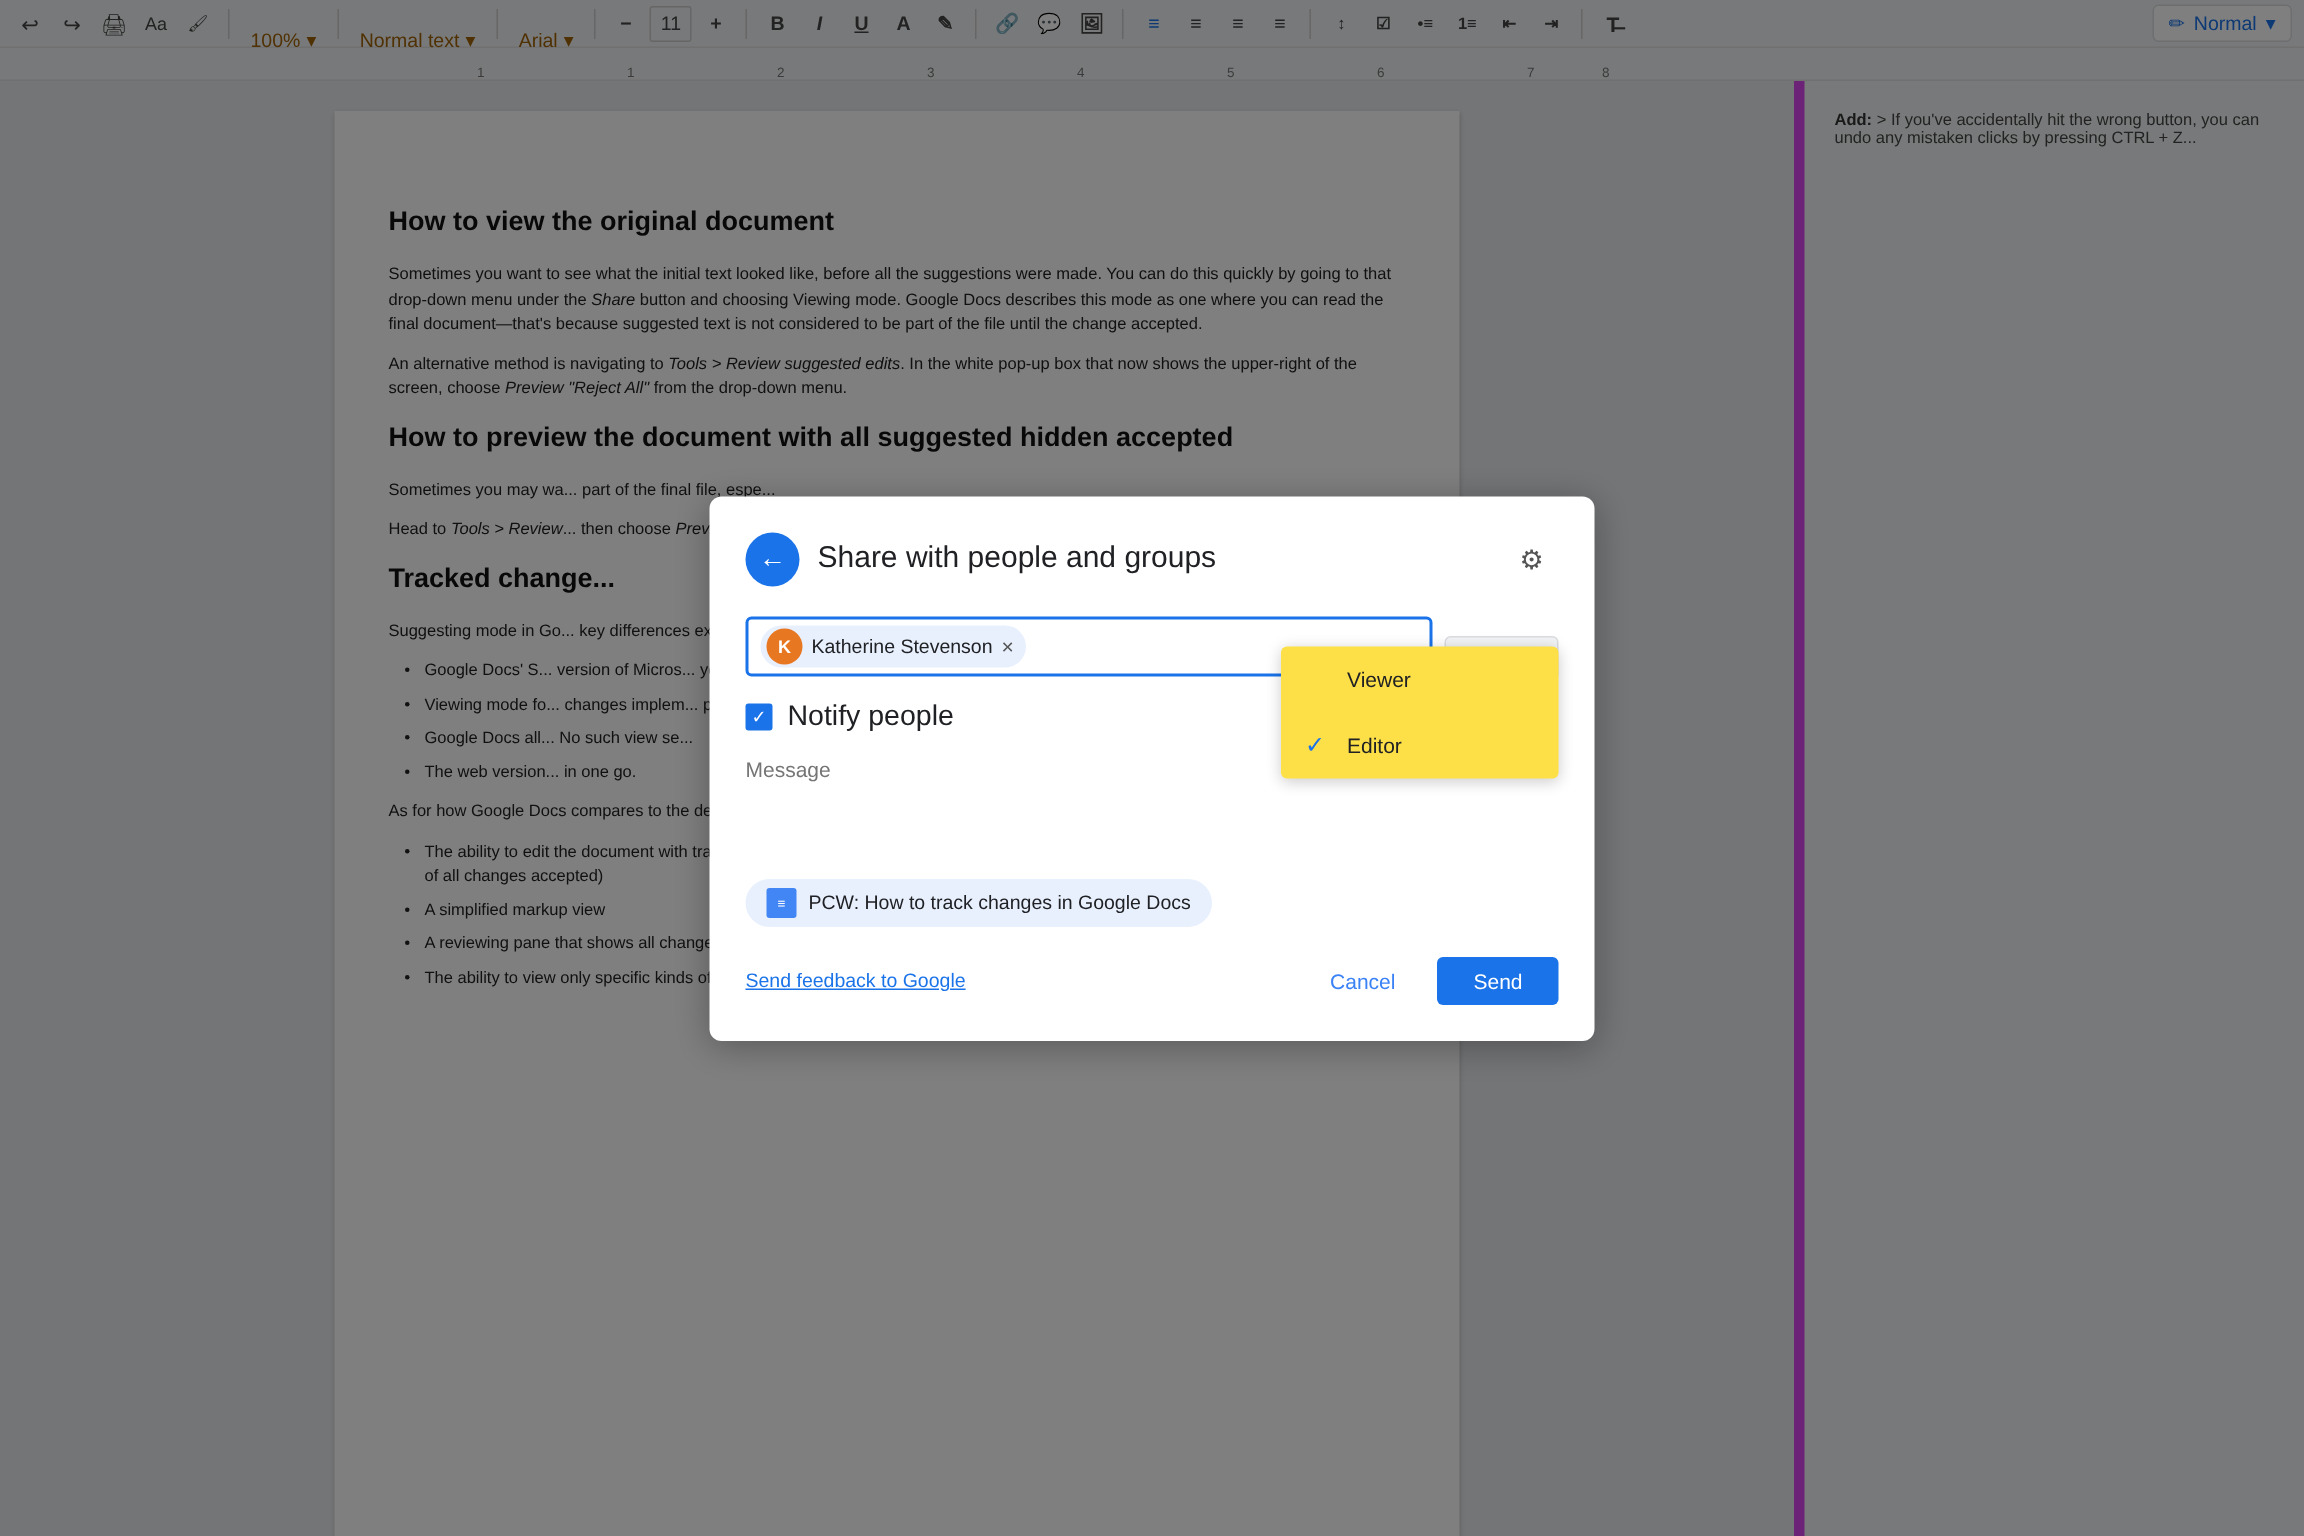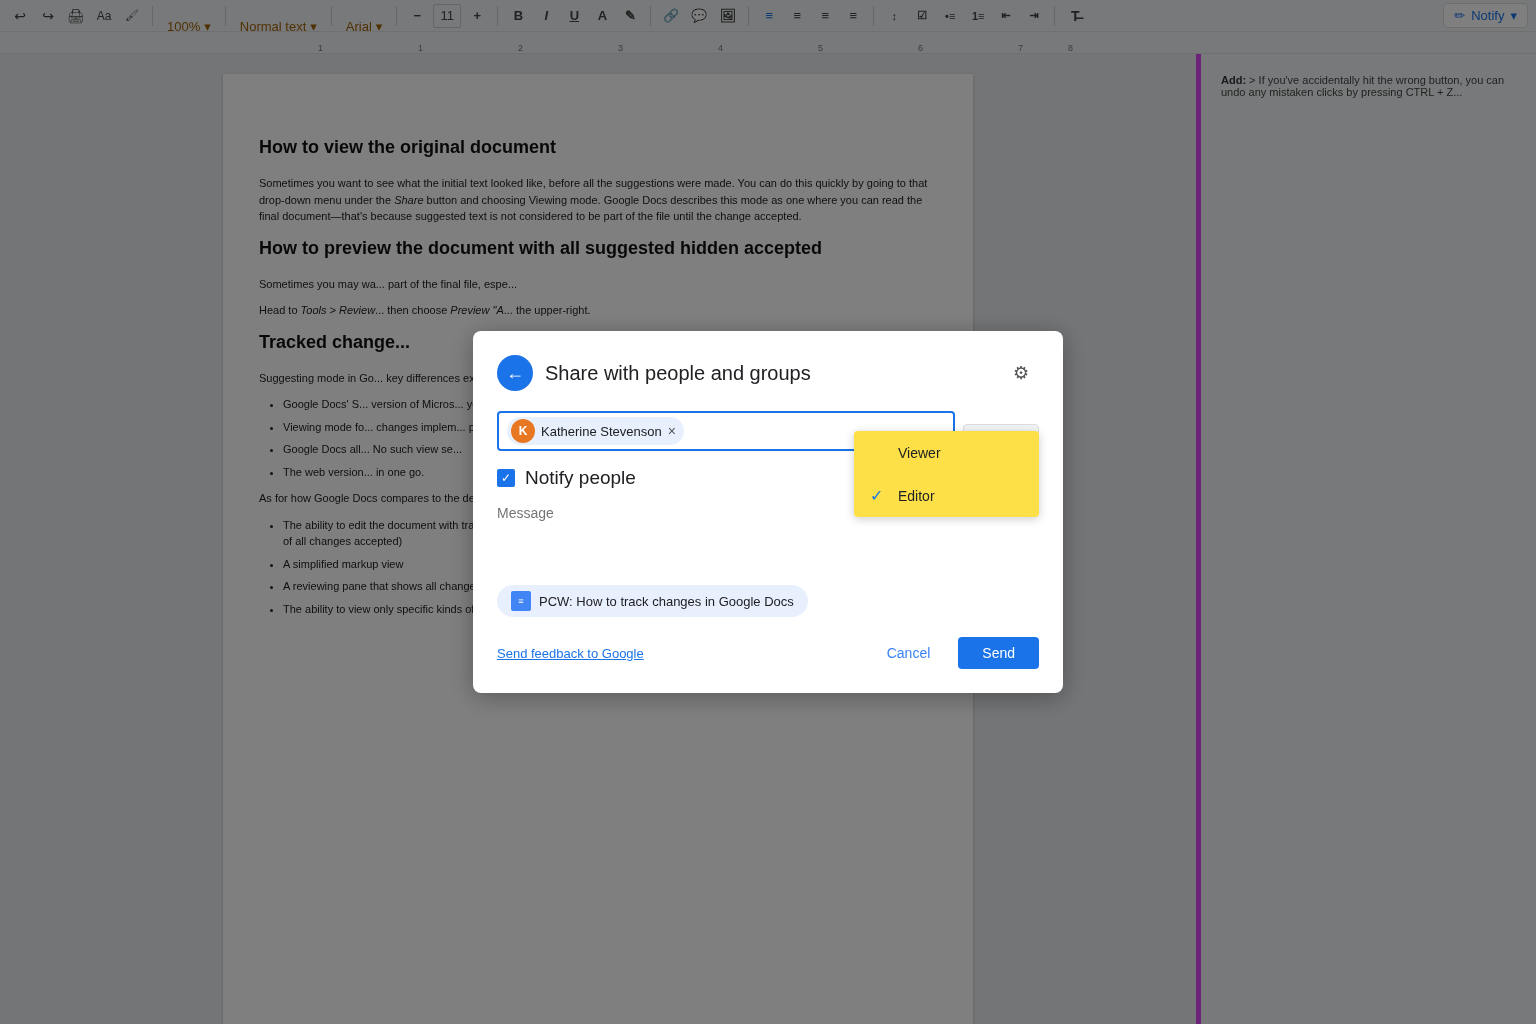--- a/index.html
+++ b/index.html
@@ -143,21 +143,21 @@
     }
     .page em { font-style: italic; }
     .page ul { margin-left: 24px; margin-bottom: 10px; }
     .page li { margin-bottom: 6px; font-size: 11px; line-height: 1.5; }
     .right-panel {
       width: 340px;
       background: #f1f3f4;
       padding: 20px;
       font-size: 11px;
       color: #444;
-      border-left: 5px solid #d946ef;
+      border-left: 7px solid #d946ef;
     }
     .right-panel .add-label { font-weight: bold; color: #333; }
 
     
     .modal-backdrop {
       position: fixed;
       top: 0; left: 0; right: 0; bottom: 0;
       background: rgba(0,0,0,0.5);
       z-index: 200;
       display: flex;
@@ -451,21 +451,21 @@
   <div class="toolbar-btn" style="font-size:11px;">☑</div>
   <div class="toolbar-btn" style="font-size:11px;">•≡</div>
   <div class="toolbar-btn" style="font-size:11px;">1≡</div>
   <div class="toolbar-btn" style="font-size:11px;">⇤</div>
   <div class="toolbar-btn" style="font-size:11px;">⇥</div>
   <div class="toolbar-divider"></div>
   <div class="toolbar-btn" style="font-size:14px;">T̶</div>
 
   <div class="editing-btn">
     <span style="color:#1a73e8;">✏</span>
-    <span>Notify</span>
+    <span>Normal</span>
     <span>▾</span>
   </div>
 </div>
 
 <div class="ruler">
   <div class="ruler-inner">
     <span class="ruler-mark" style="left:0px;">1</span>
     <span class="ruler-mark" style="left:100px;">1</span>
     <span class="ruler-mark" style="left:200px;">2</span>
     <span class="ruler-mark" style="left:300px;">3</span>
@@ -475,20 +475,21 @@
     <span class="ruler-mark" style="left:700px;">7</span>
     <span class="ruler-mark" style="left:750px;">8</span>
   </div>
 </div>
 
 <div class="doc-area">
   <div class="doc-content">
     <div class="page">
       <h2>How to view the original document</h2>
       <p>Sometimes you want to see what the initial text looked like, before all the suggestions were made. You can do this quickly by going to that drop-down menu under the <em>Share</em> button and choosing Viewing mode. Google Docs describes this mode as one where you can read the final document—that's because suggested text is not considered to be part of the file until the change accepted.</p>
+      <p>An alternative method is navigating to <em>Tools &gt; Review suggested edits</em>. In the white pop-up box that now shows the upper-right of the screen, choose <em>Preview "Reject All"</em> from the drop-down menu.</p>
 
       <h2>How to preview the document with all suggested hidden accepted</h2>
       <p>Sometimes you may wa... part of the final file, espe...</p>
 
       <p>Head to <em>Tools &gt; Review</em>... then choose <em>Preview "A</em>... the upper-right.</p>
 
       <h2>Tracked change...</h2>
       <p>Suggesting mode in Go... key differences exist.</p>
       <ul>
         <li>Google Docs' S... version of Micros... you.</li>

